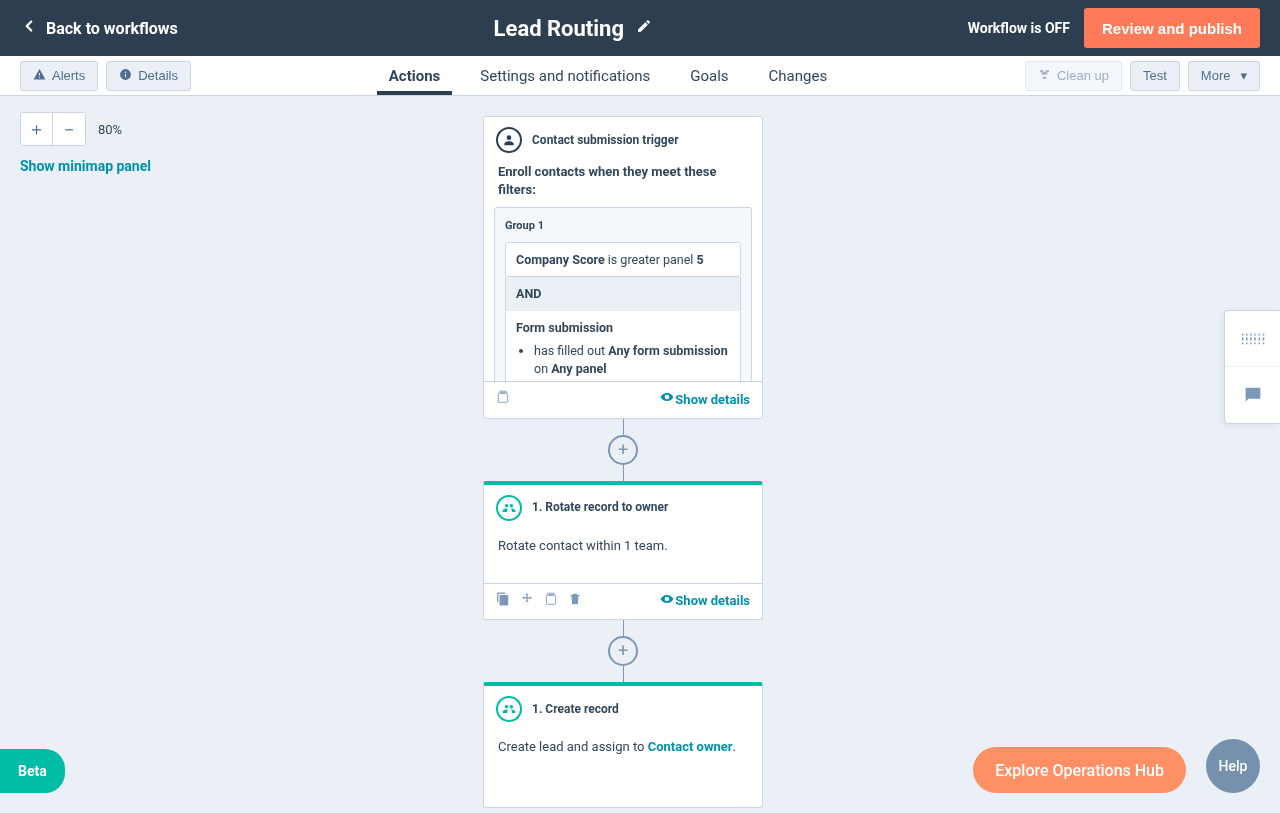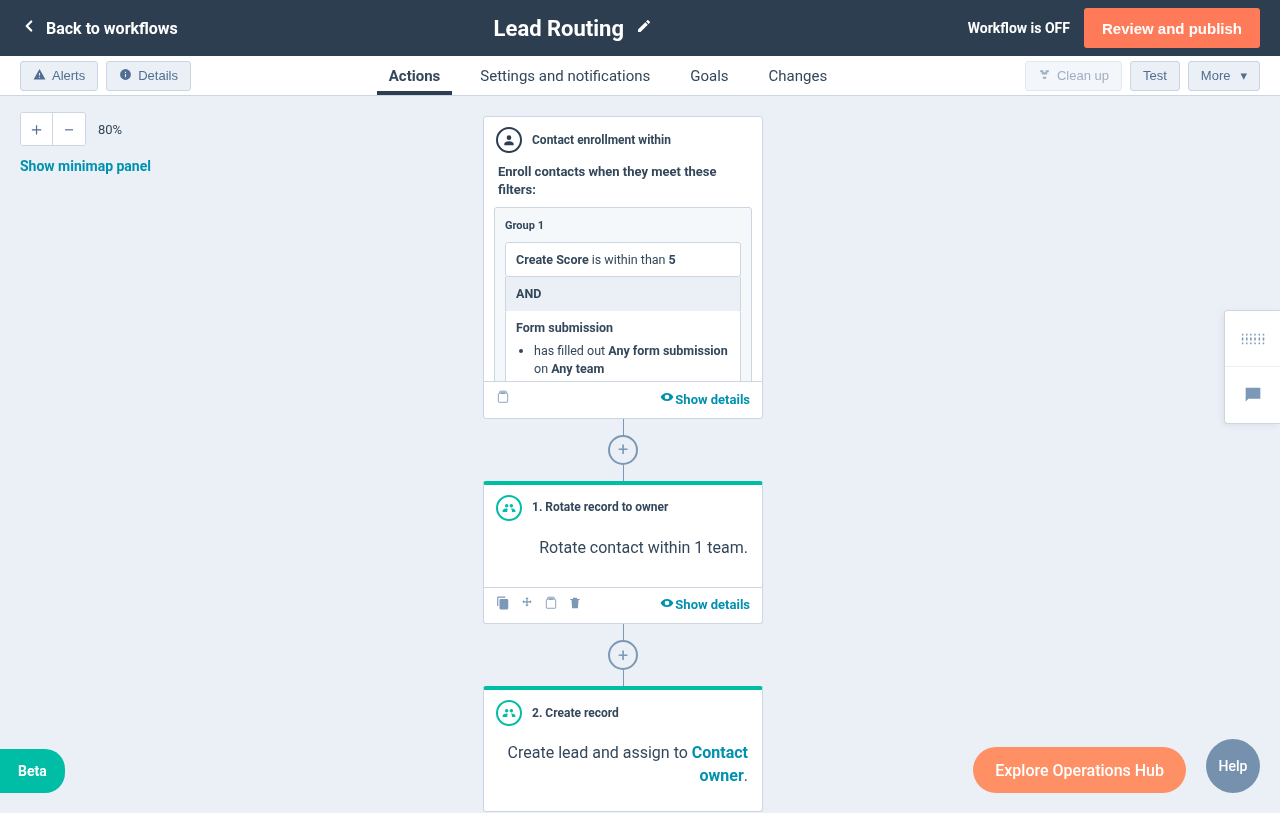--- a/index.html
+++ b/index.html
@@ -49,21 +49,21 @@
   .andchip { background:#eaf0f6; border:1px solid #cbd6e2; border-top:none; border-bottom:none; padding:8px 10px; font-weight:700; font-size:12.5px; }
   .chip .b { font-weight:700; }
   .enroll-clip { max-height:174px; overflow:hidden; }
   .formsub { padding-left:18px; font-size:12.5px; margin-top:6px; }
   .formsub li { margin-bottom:2px; }
   .card-footer { border-top:1px solid #cbd6e2; display:flex; align-items:center; justify-content:space-between; padding:8px 12px; font-size:13px; color:#516f90; }
   .footer-icons { display:flex; gap:10px; }
   .footer-icons svg { width:14px; height:14px; fill:#7c98b6; cursor:pointer; }
   .show-details { color:#0091ae; font-weight:700; display:flex; align-items:center; gap:1px; cursor:pointer; }
   .show-details svg { width:14px; height:14px; fill:#0091ae; }
-  .card .body-text { padding:10px 14px 28px; font-size:16px; color:#33475b;text-align:right; }
+  .card .body-text { padding:10px 14px 28px; font-size:13px; color:#33475b; }
   .teal-top { border-top:4px solid #00bda5; border-top-left-radius:3px; border-top-right-radius:3px; }
   
   .connector { display:flex; flex-direction:column; align-items:center; }
   .connector .line { width:1px; background:#7c98b6; }
   .plus-node { width:30px; height:30px; border-radius:50%; background:#eaf0f6; border:2px solid #7c98b6; display:flex; align-items:center; justify-content:center; color:#7c98b6; font-size:18px; cursor:pointer; font-weight:400; }
   .linklike { color:#0091ae; font-weight:700; }
   
   .right-dock { position:fixed; right:0; top:310px; width:56px; background:#fff; border:1px solid #cbd6e2; border-right:none; border-top-left-radius:4px; border-bottom-left-radius:4px; box-shadow:-2px 2px 6px rgba(0,0,0,0.06); }
   .right-dock .cell { height:56px; display:flex; align-items:center; justify-content:center; border-bottom:1px solid #eaf0f6; }
   .right-dock .cell:last-child { border-bottom:none; }
@@ -148,36 +148,36 @@
 
   <div class="flow">
 
     <div class="card">
       <div class="card-header">
         <div class="avatar">
           <svg viewBox="0 0 24 24">
               <path d="M12 12a4 4 0 1 0-4-4 4 4 0 0 0 4 4zm0 2c-3 0-8 1.5-8 4.5V21h16v-2.5c0-3-5-4.5-8-4.5z"></path>
             </svg>
         </div>
-        <div class="card-title">Contact enrollment within</div>
+        <div class="card-title">Contact submission trigger</div>
       </div>
       <div class="subcaption">Enroll contacts when they meet these filters:</div>
       <div class="enroll-clip">
         <div class="filterbox">
           <div class="group-label">Group 1</div>
           <div class="chip">
-            <span class="b">Create Score</span><span> is within than </span><span class="b">5</span>
+            <span class="b">Company Score</span><span> is greater panel </span><span class="b">5</span>
           </div>
           <div class="andchip">AND</div>
           <div class="chip" style="border-top:none;">
             <div class="b">Form submission</div>
             <ul class="formsub">
               <li>
                 <span>has filled out </span><span class="b">Any form submission</span><br>
-                <span>on </span><span class="b">Any team</span>
+                <span>on </span><span class="b">Any panel</span>
               </li>
             </ul>
           </div>
         </div>
       </div>
       <div class="card-footer">
         <div class="footer-icons">
           <span><svg viewBox="0 0 24 24">
                 <path d="M16 2H8a2 2 0 0 0-2 2v2H5a1 1 0 0 0-1 1v13a1 1 0 0 0 1 1h14a1 1 0 0 0 1-1V7a1 1 0 0 0-1-1h-1V4a2 2 0 0 0-2-2zM8 4h8v2H8z" fill="none" stroke="#7c98b6" stroke-width="1.5"></path>
               </svg></span>
@@ -237,21 +237,21 @@
       <div class="line" style="height:16px"></div>
     </div>
 
     <div class="card teal-top" style="height:126px; overflow:hidden;">
       <div class="card-header">
         <div class="avatar av-green">
           <svg viewBox="0 0 24 24">
               <path d="M16 11a3 3 0 1 0-3-3 3 3 0 0 0 3 3zm-8 0a3 3 0 1 0-3-3 3 3 0 0 0 3 3zm0 2c-2.3 0-7 1.2-7 3.5V19h8v-2.5c0-.9.4-1.7 1.1-2.3A12.6 12.6 0 0 0 8 13zm8 0c-.3 0-.6 0-.9.1 1.2.8 1.9 1.9 1.9 3.4V19h6v-2.5c0-2.3-4.7-3.5-7-3.5z"></path>
             </svg>
         </div>
-        <div class="card-title">2. Create record</div>
+        <div class="card-title">1. Create record</div>
       </div>
       <div class="body-text">
         <span>Create lead and assign to </span><span class="linklike">Contact owner</span><span>.</span>
       </div>
     </div>
 
   </div>
 </div>
 
 <div class="right-dock">

